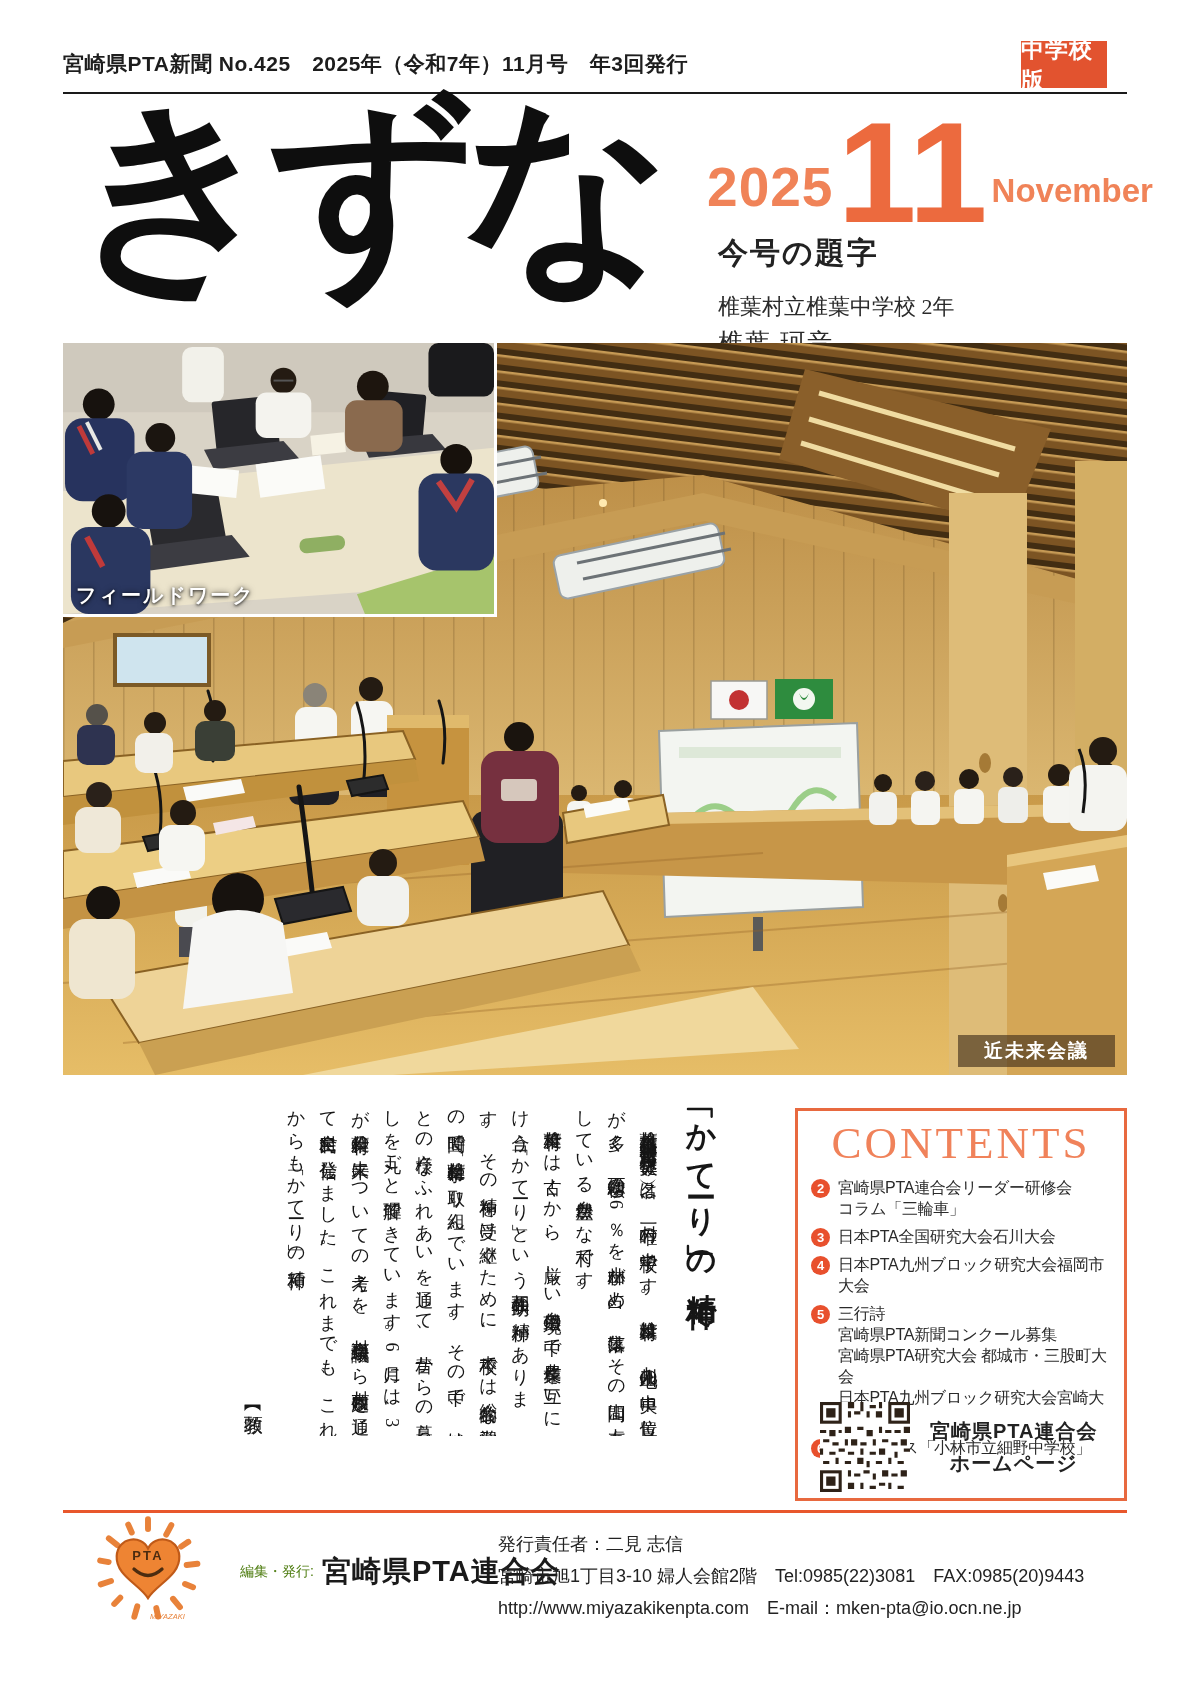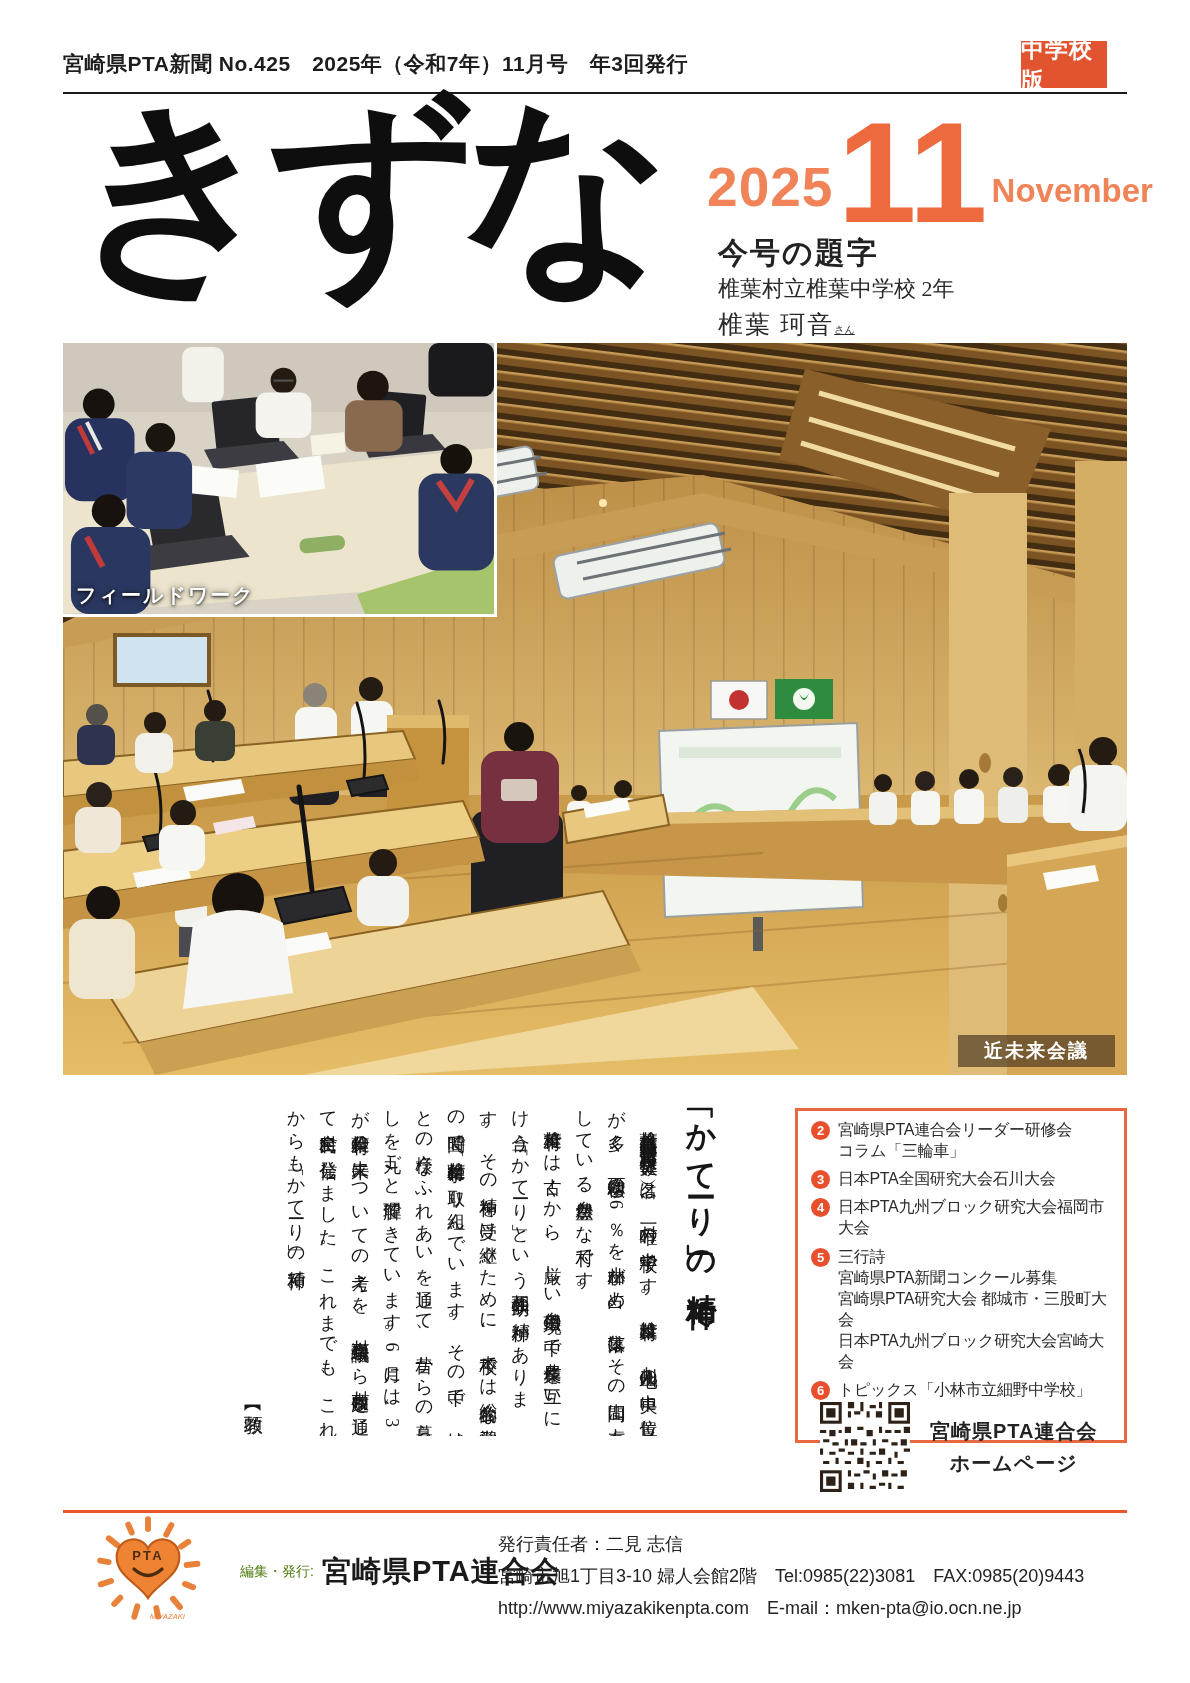--- a/index.html
+++ b/index.html
@@ -16,21 +16,21 @@
   
   .title-calligraphy { position:absolute; left:72px; top:70px; width:680px; height:270px;
     font-family:"Liberation Serif", serif; font-weight:900; font-size:205px; line-height:1.2; letter-spacing:-14px; color:#0e0e0e; }
   .m-right { position:absolute; left:718px; top:118px; width:424px; text-align:left; }
   .m-date { display:flex; align-items:flex-end; justify-content:center; }
   .m-year { font-size:55px; font-weight:700; color:#f08358; line-height:1; padding-bottom:14px; letter-spacing:1px; }
   .m-month { font-size:142px; font-weight:700; color:#ec6a3e; line-height:.78; padding:0 4px; }
   .m-monthen { font-size:33px; font-weight:600; color:#f08358; line-height:1; padding-bottom:22px; }
   .m-credit { margin-top:4px; }
   .m-credit-h { font-size:30px; font-weight:800; color:#222; letter-spacing:2px; }
-  .m-credit-school { margin-top:0; font-family:"Liberation Serif", serif; font-size:22px; color:#2a2a2a; }
+  .m-credit-school { margin-top:18px; font-family:"Liberation Serif", serif; font-size:22px; color:#2a2a2a; }
   .m-credit-name { margin-top:4px; font-family:"Liberation Serif", serif; font-size:25px; color:#2a2a2a; letter-spacing:2px; }
   .m-credit-name .hono { font-size:10px; letter-spacing:0;text-decoration:underline; }
   
   .photo-wrap { position:absolute; left:63px; top:343px; width:1064px; height:732px; background:#404040; }
   .ph-main { position:absolute; inset:0; width:100%; height:100%; display:block; }
   .photo-inset { position:absolute; left:0; top:0; width:434px; height:274px; border-right:3px solid #fff; border-bottom:3px solid #fff; }
   .ph-inset { width:100%; height:100%; display:block; }
   .cap-inset { position:absolute; left:13px; bottom:5px; color:#fff; font-size:20px; font-weight:700; letter-spacing:2px;
     text-shadow:0 1px 3px rgba(0,0,0,.85), 0 0 6px rgba(0,0,0,.6); }
   .cap-main { position:absolute; right:12px; bottom:8px; background:rgba(62,44,26,.62); color:#fff; font-size:19px; font-weight:700;
@@ -290,20 +290,21 @@
   </div>
 
   <div class="article">
     <span class="headline">「かてーり」の精神で</span>
     <p>椎葉村立椎葉中学校（河野靖司校長・生徒数52名）は、村唯一の中学校です。椎葉村は、九州山地の中央に位置し傾斜地が多く、総面積の96％を山林が占め、集落はその山間に点在している自然豊かな村です。</p>
     <p>椎葉村では古くから、厳しい自然環境の中で農作業を互いに助け合う「かてーり」という相互扶助の精神があります。その精神を受け継ぐために、本校では総合的な学習の時間で「椎葉村学」に取り組んでいます。その中で、地域住民との様々なふれあいを通して、昔からの暮らしを丸ごと理解できています。6月には、3年生が椎葉村の未来についての考えを、村議会議場から村内放送を通じて全村民に発信しました。これまでも、これからも「かてーり」の精神で。</p>
     <span class="sig">【教頭　赤木 聡】</span>
   </div>
 
   <div class="toc">
+    <div class="toc-title">CONTENTS</div>
     <div class="toc-item">
       <span class="toc-num">2</span>
       <div class="toc-lines">
         <div>宮崎県PTA連合会リーダー研修会</div>
         <div>コラム「三輪車」</div>
       </div>
     </div>
     <div class="toc-item">
       <span class="toc-num">3</span>
       <div class="toc-lines">

